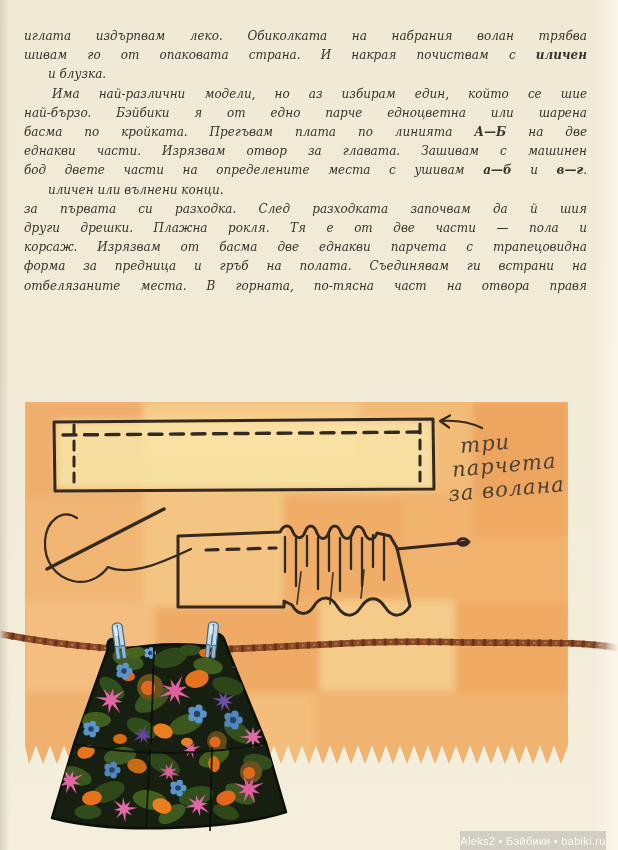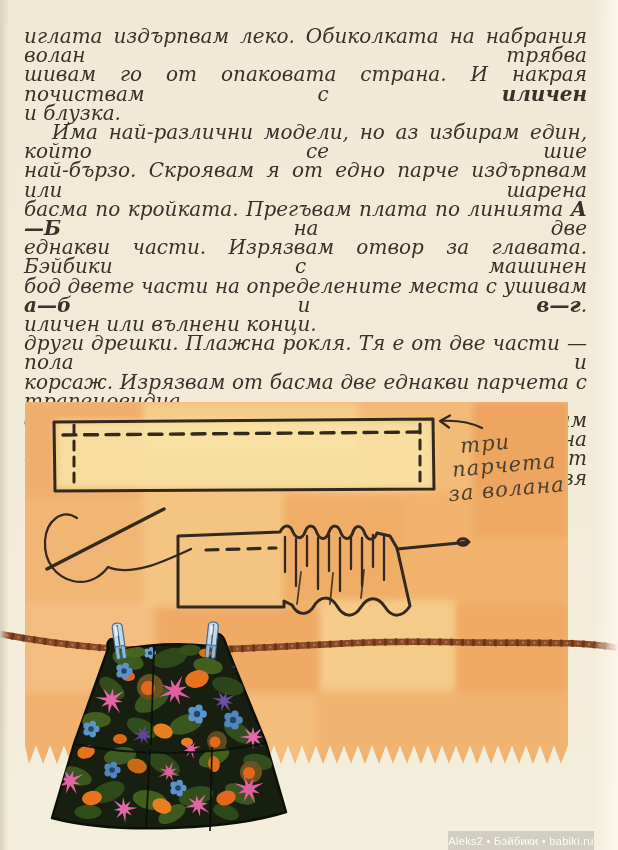--- a/index.html
+++ b/index.html
@@ -7,66 +7,67 @@
     position:relative;width:618px;height:850px;overflow:hidden;
     background:linear-gradient(180deg,#f0e9d5 0,#f2ebd8 55%,#f4eedc 100%);
     font-family:"DejaVu Serif",serif;
   }
   .page::before{content:"";position:absolute;left:0;top:0;bottom:0;width:9px;
     background:linear-gradient(90deg,#d9d1bd,rgba(240,233,213,0));pointer-events:none;z-index:5;}
   .page::after{content:"";position:absolute;right:0;top:0;bottom:0;width:26px;
     background:linear-gradient(270deg,#faf6ea,rgba(242,235,216,0));pointer-events:none;z-index:5;}
   .text-block{
     position:absolute;left:24px;top:27px;width:563px;
-    font-style:italic;font-size:20px;line-height:19.2px;color:var(--text,#39322b);
+    font-style:italic;font-size:12px;line-height:19.2px;color:var(--text,#39322b);
   }
   .para{margin:0;}
   .line{text-align:justify;text-align-last:justify;white-space:normal;}
   .line.first{text-indent:28px;}
-  .line.lastline{text-align-last:left;}
+  .line.lastline{text-align-last:left;margin-left:24px;}
   .b{font-weight:bold;}
   svg.illo{position:absolute;left:0;top:395px;width:618px;height:455px;display:block;}
   .ink{fill:none;stroke:var(--ink,#33291e);stroke-width:3;stroke-linecap:round;stroke-linejoin:round;}
   .ink.thin{stroke-width:2.2;}
   .dash-h{stroke-dasharray:13 8.5;stroke-width:3.4;}
   .dash-v{stroke-dasharray:9 7;stroke-width:3;}
   .stitch{stroke-dasharray:12 9;stroke-width:3.2;}
   .gather{stroke-width:2.3;}
   .fold{stroke-width:1.8;opacity:.85;}
   .needle{stroke-width:3.5;}
   .caption text{font-family:"DejaVu Serif",serif;font-style:italic;font-size:21px;
     fill:var(--hand,#4a4033);letter-spacing:1px;}
   .rope-main{fill:none;stroke:var(--rope,#8a4a28);stroke-width:6.5;}
   .rope-twist{fill:none;stroke:var(--ropeD,#5e2c15);stroke-width:7;stroke-dasharray:3 8;opacity:.7;}
   .rope-hi{fill:none;stroke:var(--ropeL,#b57040);stroke-width:2.5;stroke-dasharray:2.5 8.5;stroke-dashoffset:5;opacity:.9;}
-  .wm{position:absolute;left:448px;top:831px;width:146px;height:19px;z-index:6;
+  .wm{position:absolute;left:460px;top:831px;width:146px;height:19px;z-index:6;
     background:rgba(206,202,192,.88);color:#fcfbf7;
     font-family:"Liberation Sans",sans-serif;font-size:11px;letter-spacing:.3px;
     display:flex;align-items:center;justify-content:center;}
 </style>
 </head>
 <body>
 
 <div class="page">
 
   <div class="text-block">
       <div class="para">
         <div class="line"><span>иглата издърпвам леко. Обиколката на набрания волан трябва</span></div>
         <div class="line"><span>шивам го от опаковата страна. И накрая почиствам с </span><span class="b">иличен</span></div>
         <div class="line lastline"><span>и блузка.</span></div>
       </div>
       <div class="para">
         <div class="line first"><span>Има най-различни модели, но аз избирам един, който се шие</span></div>
-        <div class="line"><span>най-бързо. Скроявам я от едно парче издърпвам или шарена</span></div>
+        <div class="line"><span>най-бързо. Бэйбики я от едно парче едноцветна или шарена</span></div>
         <div class="line"><span>басма по кройката. Прегъвам плата по линията </span><span class="b">А—Б</span><span> на две</span></div>
-        <div class="line"><span>еднакви части. Изрязвам отвор за главата. Бэйбики с машинен</span></div>
+        <div class="line"><span>еднакви части. Изрязвам отвор за главата. Зашивам с машинен</span></div>
         <div class="line"><span>бод двете части на определените места с ушивам </span><span class="b">а—б</span><span> и </span><span class="b">в—г</span><span>.</span></div>
         <div class="line lastline"><span>иличен или вълнени конци.</span></div>
       </div>
       <div class="para">
+        <div class="line"><span>за първата си разходка. След разходката започвам да й шия</span></div>
         <div class="line"><span>други дрешки. Плажна рокля. Тя е от две части — пола и</span></div>
         <div class="line"><span>корсаж. Изрязвам от басма две еднакви парчета с трапецовидна</span></div>
         <div class="line"><span>форма за предница и гръб на полата. Съединявам ги встрани на</span></div>
         <div class="line"><span>отбелязаните места. В горната, по-тясна част на отвора правя</span></div>
       </div>
     </div>
 
   <svg class="illo" viewBox="0 395 618 455" xmlns="http://www.w3.org/2000/svg">
     <defs>
       <filter id="soft" x="-6%" y="-6%" width="112%" height="112%">

